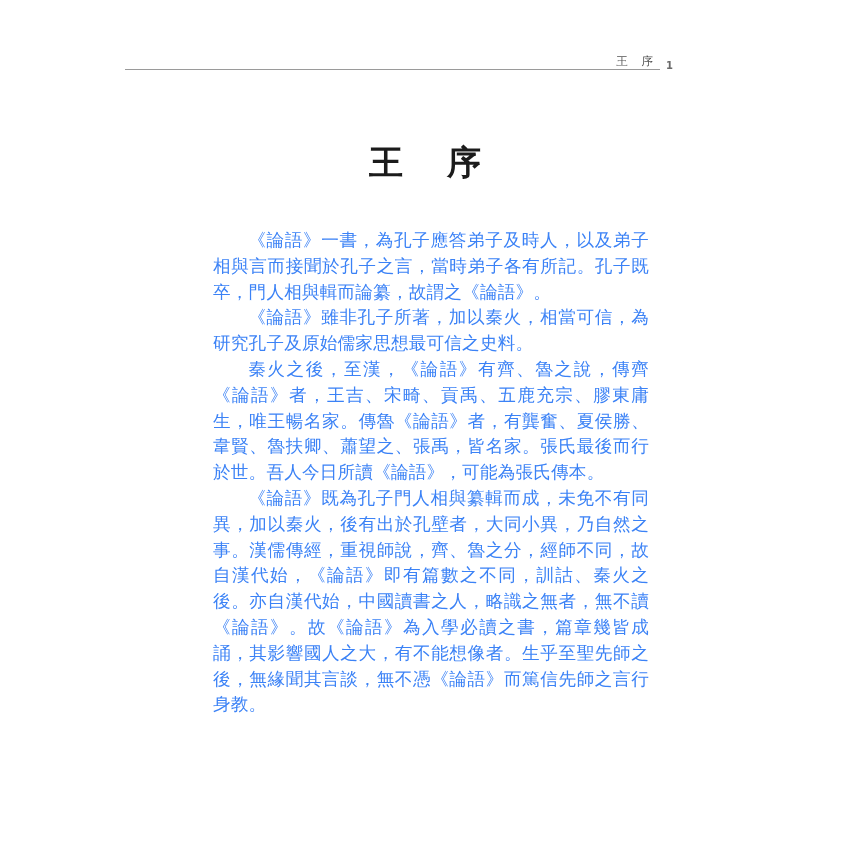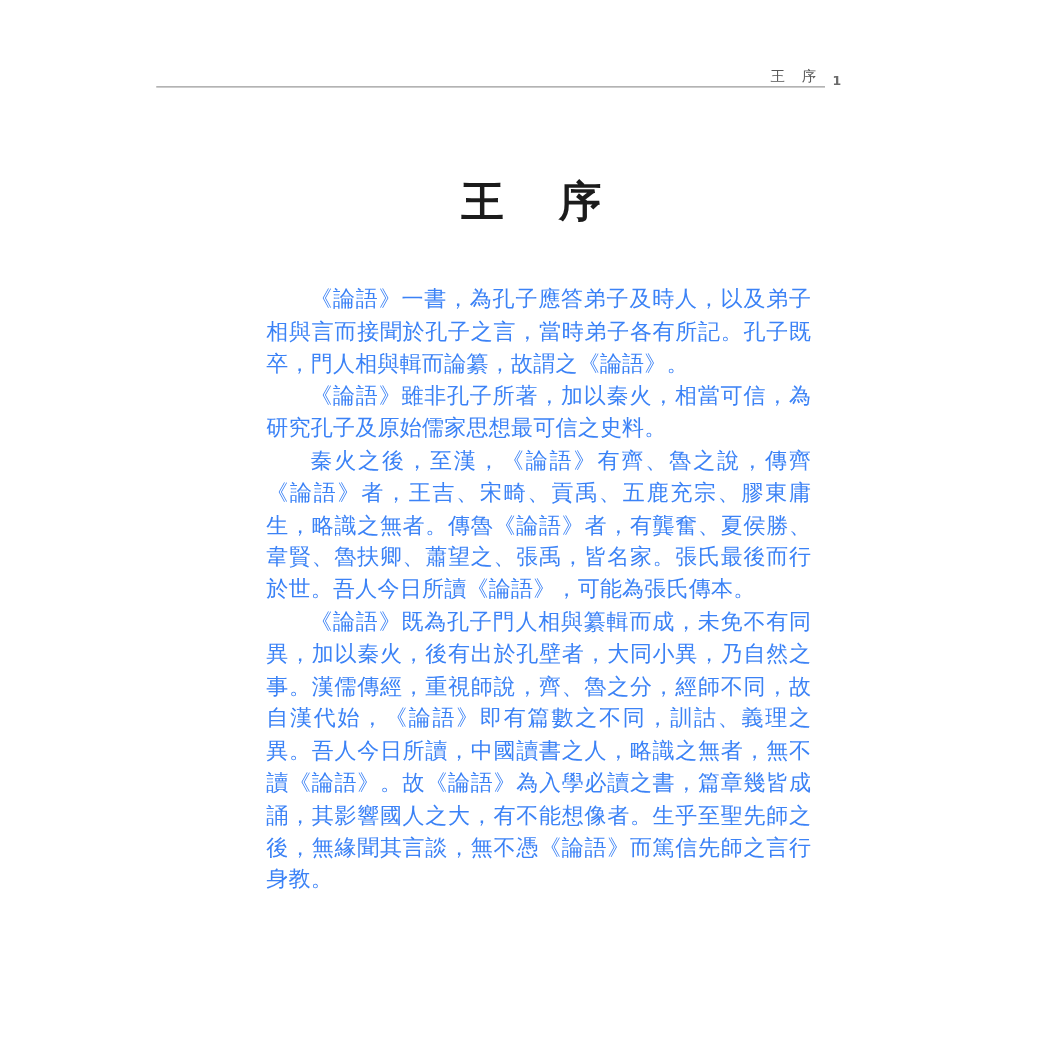--- a/index.html
+++ b/index.html
@@ -107,17 +107,17 @@
     <div class="running-head-rule"></div>
     <div class="running-head-title">王 序</div>
     <div class="running-head-pageno">1</div>
   </div>
 
   <h1 class="chapter-title">王 序</h1>
 
   <div class="body-text">
     <p>《論語》一書，為孔子應答弟子及時人，以及弟子相與言而接聞於孔子之言，當時弟子各有所記。孔子既卒，門人相與輯而論纂，故謂之《論語》。</p>
     <p>《論語》雖非孔子所著，加以秦火，相當可信，為研究孔子及原始儒家思想最可信之史料。</p>
-    <p>秦火之後，至漢，《論語》有齊、魯之說，傳齊《論語》者，王吉、宋畸、貢禹、五鹿充宗、膠東庸生，略識之無者。傳魯《論語》者，有龔奮、夏侯勝、韋賢、魯扶卿、蕭望之、張禹，皆名家。張氏最後而行於世。吾人今日所讀《論語》，可能為張氏傳本。</p>
-    <p>《論語》既為孔子門人相與纂輯而成，未免不有同異，加以秦火，後有出於孔壁者，大同小異，乃自然之事。漢儒傳經，重視師說，齊、魯之分，經師不同，故自漢代始，《論語》即有篇數之不同，訓詁、義理之異。吾人今日所讀，中國讀書之人，略識之無者，無不讀《論語》。故《論語》為入學必讀之書，篇章幾皆成誦，其影響國人之大，有不能想像者。生乎至聖先師之後，無緣聞其言談，無不憑《論語》而篤信先師之言行身教。</p>
+    <p>秦火之後，至漢，《論語》有齊、魯之說，傳齊《論語》者，王吉、宋畸、貢禹、五鹿充宗、膠東庸生，唯王暢名家。傳魯《論語》者，有龔奮、夏侯勝、韋賢、魯扶卿、蕭望之、張禹，皆名家。張氏最後而行於世。吾人今日所讀《論語》，可能為張氏傳本。</p>
+    <p>《論語》既為孔子門人相與纂輯而成，未免不有同異，加以秦火，後有出於孔壁者，大同小異，乃自然之事。漢儒傳經，重視師說，齊、魯之分，經師不同，故自漢代始，《論語》即有篇數之不同，訓詁、秦火之後。亦自漢代始，中國讀書之人，略識之無者，無不讀《論語》。故《論語》為入學必讀之書，篇章幾皆成誦，其影響國人之大，有不能想像者。生乎至聖先師之後，無緣聞其言談，無不憑《論語》而篤信先師之言行身教。</p>
   </div>
 
 </div>
 
 </body></html>

